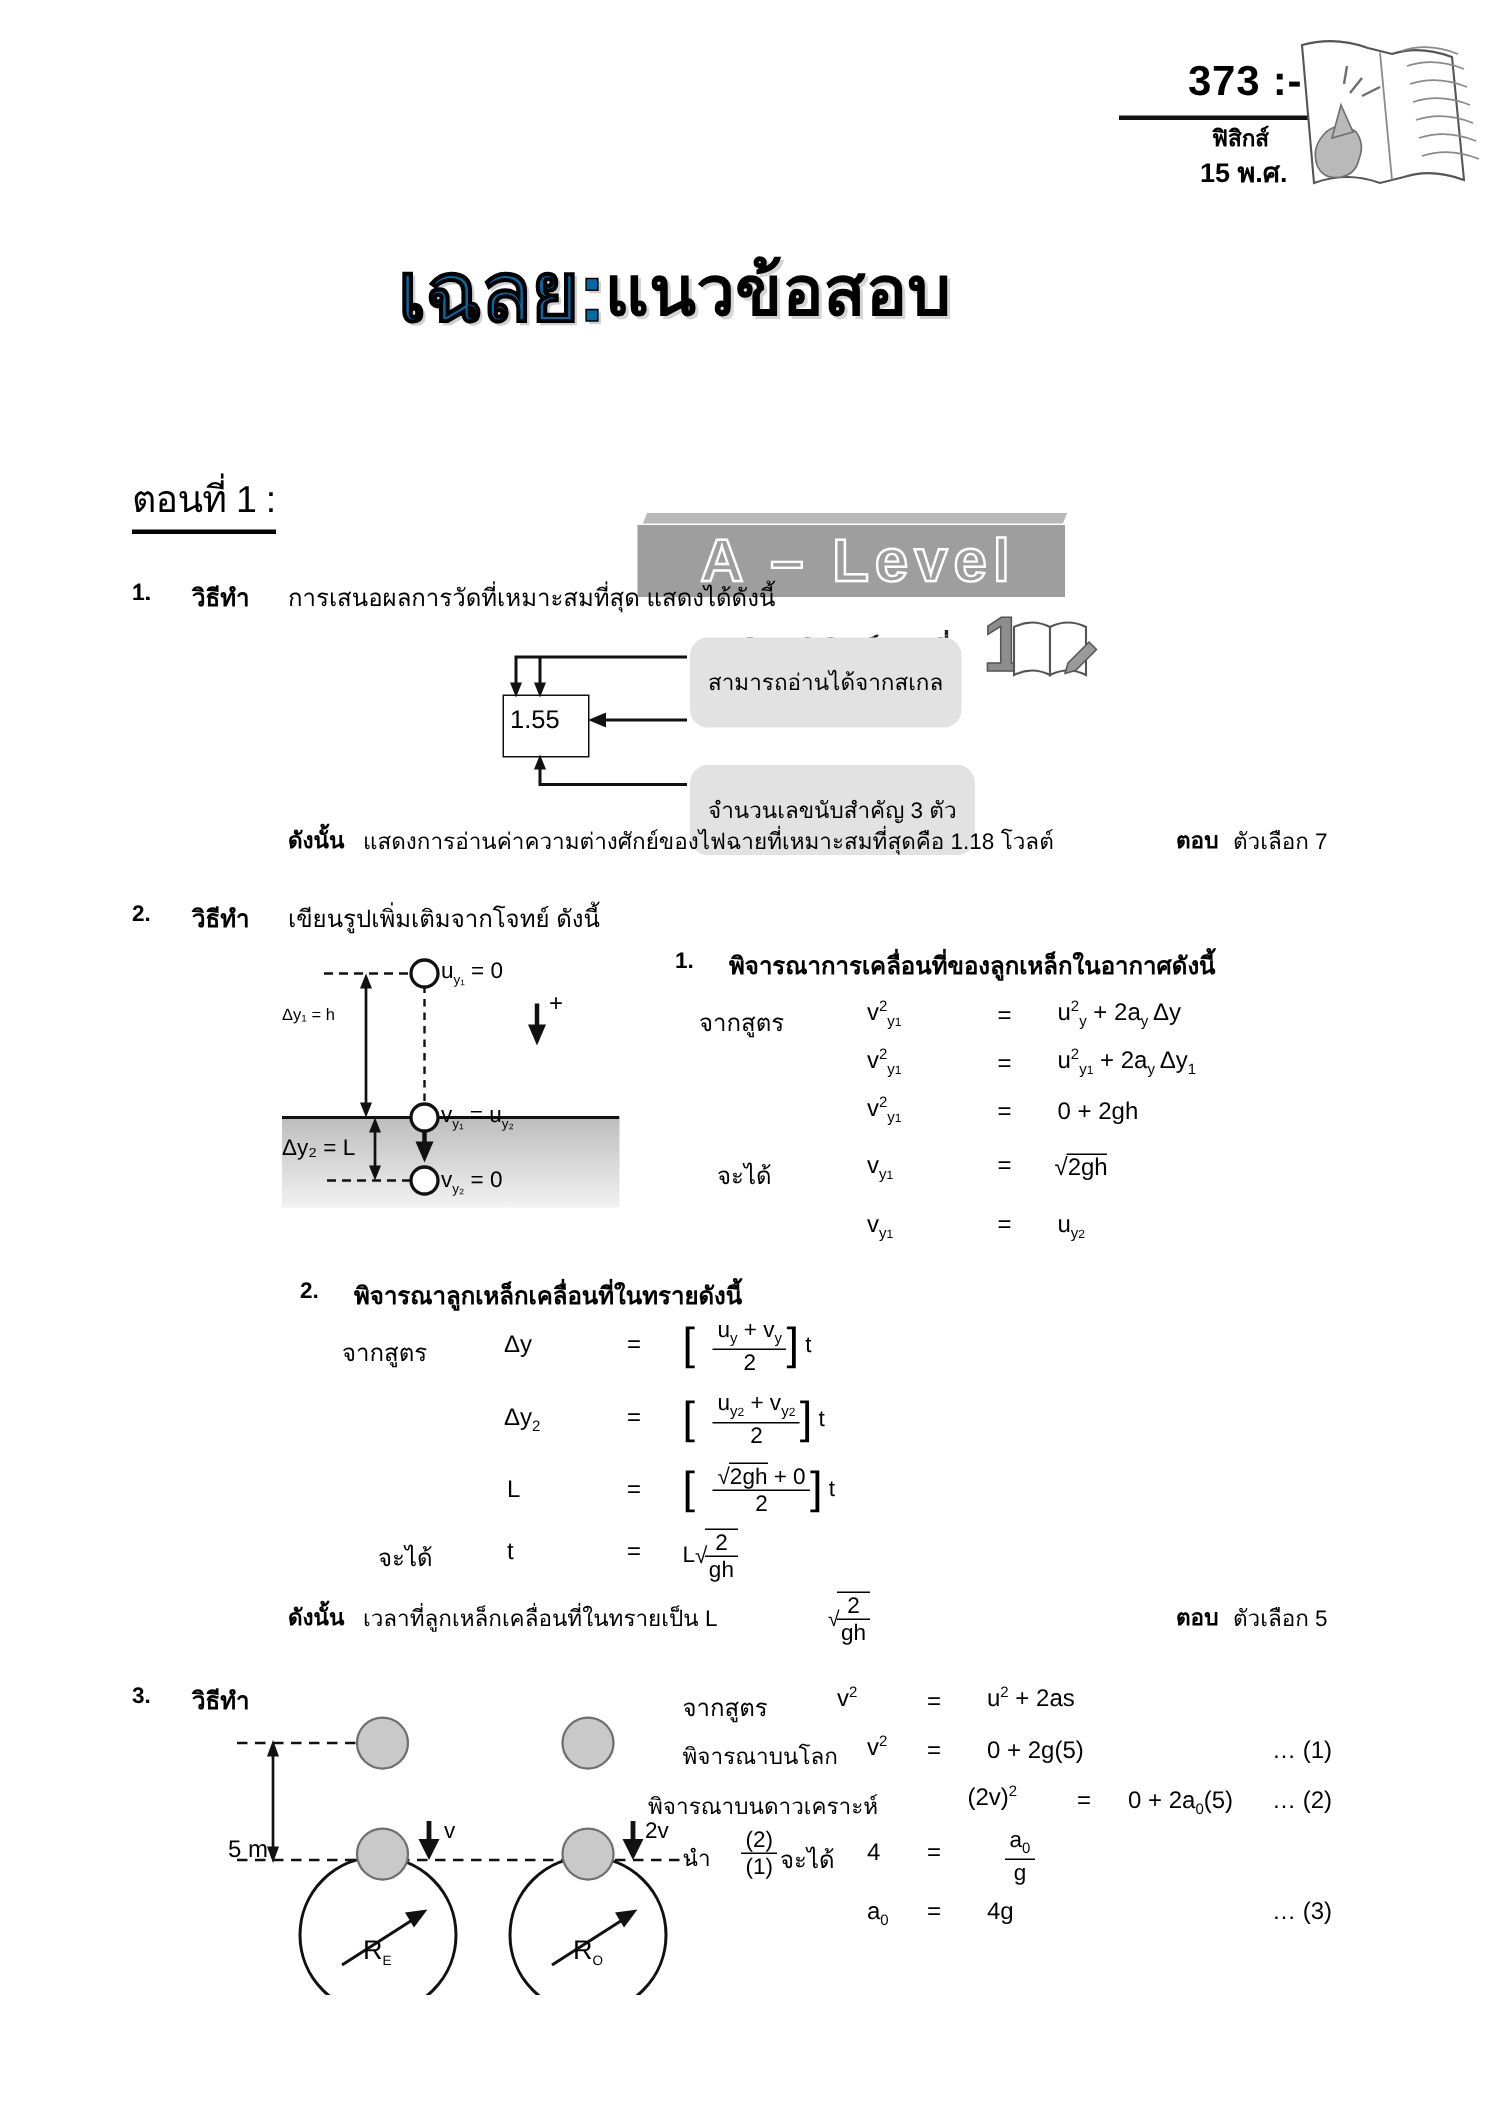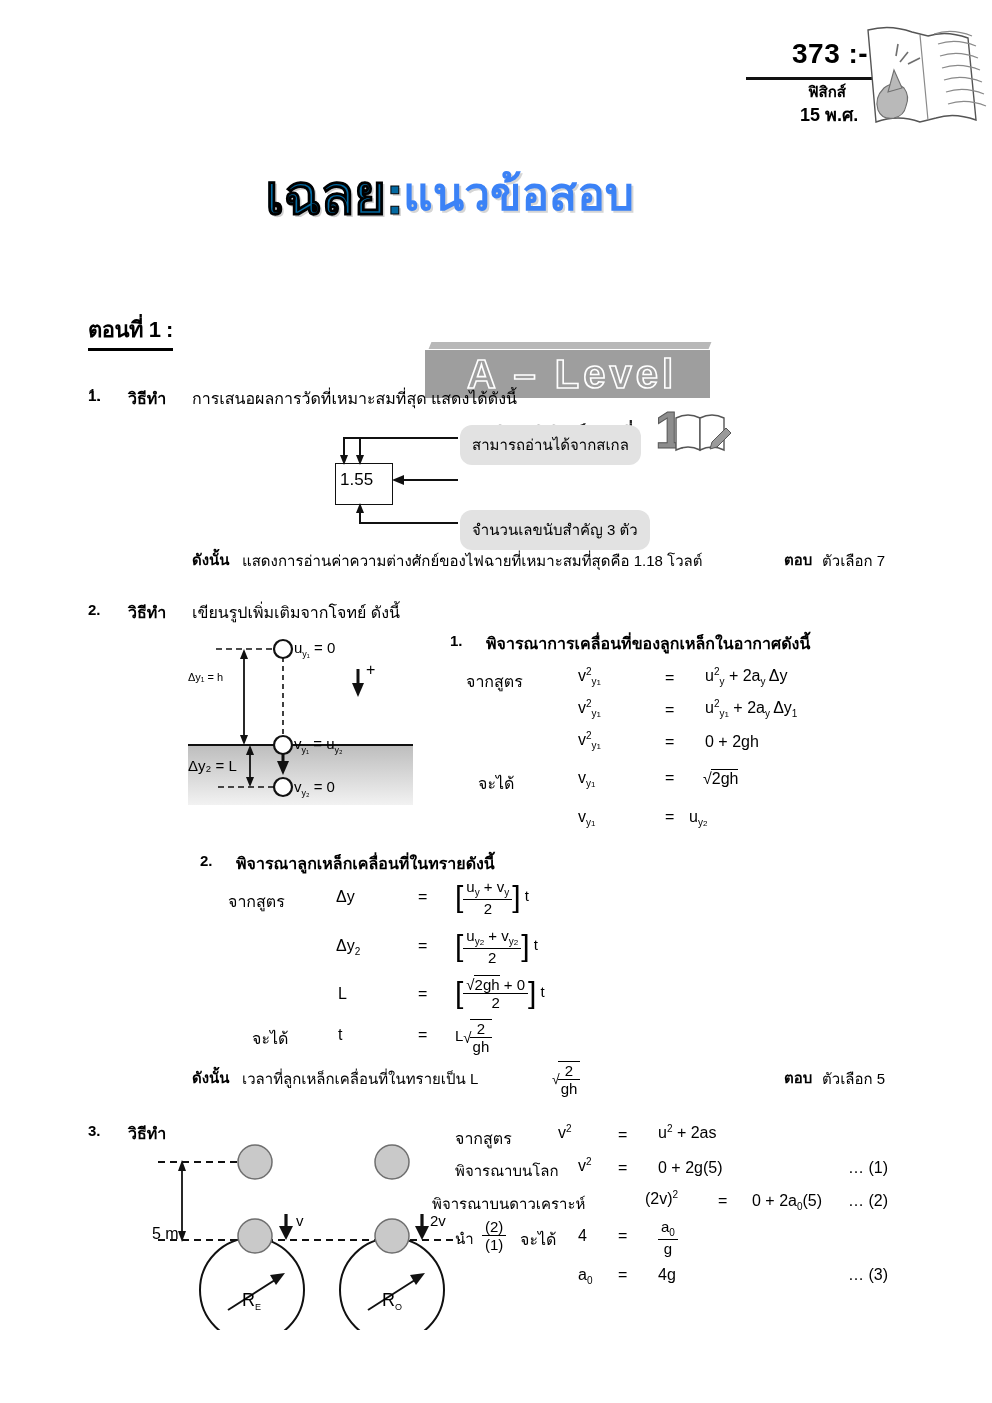--- a/index.html
+++ b/index.html
@@ -21,58 +21,58 @@
   .t-row1{position:absolute;left:265px;top:0px;white-space:nowrap;}
   .t-chaloey{
     font-size:56px;font-weight:bold;letter-spacing:-1px;
     color:#0369a1;
     -webkit-text-stroke:1px #000;
     display:inline-block;vertical-align:-4px;
     text-shadow:2px 2px 0 #cfcfcf;
   }
   .t-naew{
     font-size:46px;font-weight:bold;display:inline-block;
-    color:#3b82f6;text-shadow:2px 2px 0 #d5d5d5;
+    color:#000000;text-shadow:2px 2px 0 #d5d5d5;
   }
   #t-band{
     position:absolute;left:425px;top:200px;width:285px;height:48px;
     background:#9e9e9e;
   }
   #t-alevel{
     position:absolute;left:432px;top:199px;width:280px;height:50px;
     font-size:40px;font-weight:bold;letter-spacing:4px;
     color:#9e9e9e;
     -webkit-text-stroke:1.6px #ffffff;
     text-align:center;line-height:50px;
   }
   #t-band-shade{position:absolute;left:430px;top:192px;width:280px;height:7px;background:#b8b8b8;transform:skewX(-22deg);}
   #t-sub{position:absolute;left:495px;top:268px;font-size:21px;font-weight:bold;color:#222;white-space:nowrap;}
   #t-one{position:absolute;left:655px;top:250px;font-size:52px;font-weight:bold;color:#8d8d8d;
          -webkit-text-stroke:1px #555;}
   #t-book{position:absolute;left:672px;top:258px;width:60px;height:48px;}
   
-  #sec1{left:88px;top:312px;font-size:22px;font-weight:bold;letter-spacing:-.5px;
+  #sec1{left:88px;top:312px;font-size:25px;font-weight:normal;letter-spacing:-.5px;
         border-bottom:3px solid #000;padding-bottom:1px;text-align:right;}
   
   .qnum{font-size:15px;font-weight:bold;}
   .wtt{font-size:16px;font-weight:bold;}
   .ital{font-size:16px;}
   .th{font-size:15px;}
   .thb{font-size:15px;font-weight:bold;}
   .sub{font-size:9px;vertical-align:-4px;}
   .eqt{font-size:16px;}
   .eqsm{font-size:10px;vertical-align:-4px;}
   .eqsup{font-size:10px;vertical-align:6px;}
   
   .pill{
     position:absolute;background:#e2e2e2;border-radius:12px;
-    padding:8px 12px;font-size:15px;white-space:nowrap;
-  }
-  
-  .frac{display:inline-block;text-align:center;vertical-align:middle;font-size:15px;line-height:1.15;}
+    padding:18px 12px;font-size:15px;white-space:nowrap;
+  }
+  
+  .frac{display:inline-block;text-align:center;vertical-align:middle;font-size:15px;line-height:1.15;margin-left:12px;}
   .frac .num{display:block;border-bottom:1.4px solid #000;padding:0 3px;}
   .frac .den{display:block;padding:0 3px;}
   .brk{display:inline-block;font-size:30px;vertical-align:middle;font-weight:300;}
   .sqrt{display:inline-block;border-top:1.3px solid #000;padding-left:1px;margin-left:-1px;}
   .radical{display:inline-block;vertical-align:middle;}
 </style>
 </head>
 <body>
 
 <div class="abs" id="hdr">
@@ -226,21 +226,21 @@
 <div class="abs eqt" style="left:665px;top:733px;">=</div>
 <div class="abs eqt" style="left:705px;top:733px;">0 + 2gh</div>
 
 <div class="abs ital" style="left:478px;top:771px;">จะได้</div>
 <div class="abs eqt" style="left:578px;top:769px;">v<span class="eqsm">y<span style="font-size:8px;">1</span></span></div>
 <div class="abs eqt" style="left:665px;top:769px;">=</div>
 <div class="abs eqt" style="left:703px;top:769px;">√<span class="sqrt">2gh</span></div>
 
 <div class="abs eqt" style="left:578px;top:808px;">v<span class="eqsm">y<span style="font-size:8px;">1</span></span></div>
 <div class="abs eqt" style="left:665px;top:808px;">=</div>
-<div class="abs eqt" style="left:689px;top:808px;text-align:right;">u<span class="eqsm">y<span style="font-size:8px;">2</span></span></div>
+<div class="abs eqt" style="left:705px;top:808px;text-align:right;">u<span class="eqsm">y<span style="font-size:8px;">2</span></span></div>
 
 <div class="abs qnum" style="left:200px;top:852px;">2.</div>
 <div class="abs thb" style="left:236px;top:851px;font-size:16px;">พิจารณาลูกเหล็กเคลื่อนที่ในทรายดังนี้</div>
 
 <div class="abs ital" style="left:228px;top:889px;">จากสูตร</div>
 <div class="abs eqt" style="left:336px;top:888px;">Δy</div>
 <div class="abs eqt" style="left:418px;top:888px;">=</div>
 <div class="abs" style="left:455px;top:878px;font-size:15px;">
   <span class="brk">[</span><span class="frac"><span class="num">u<span class="eqsm">y</span> + v<span class="eqsm">y</span></span><span class="den">2</span></span><span class="brk">]</span> t
 </div>

